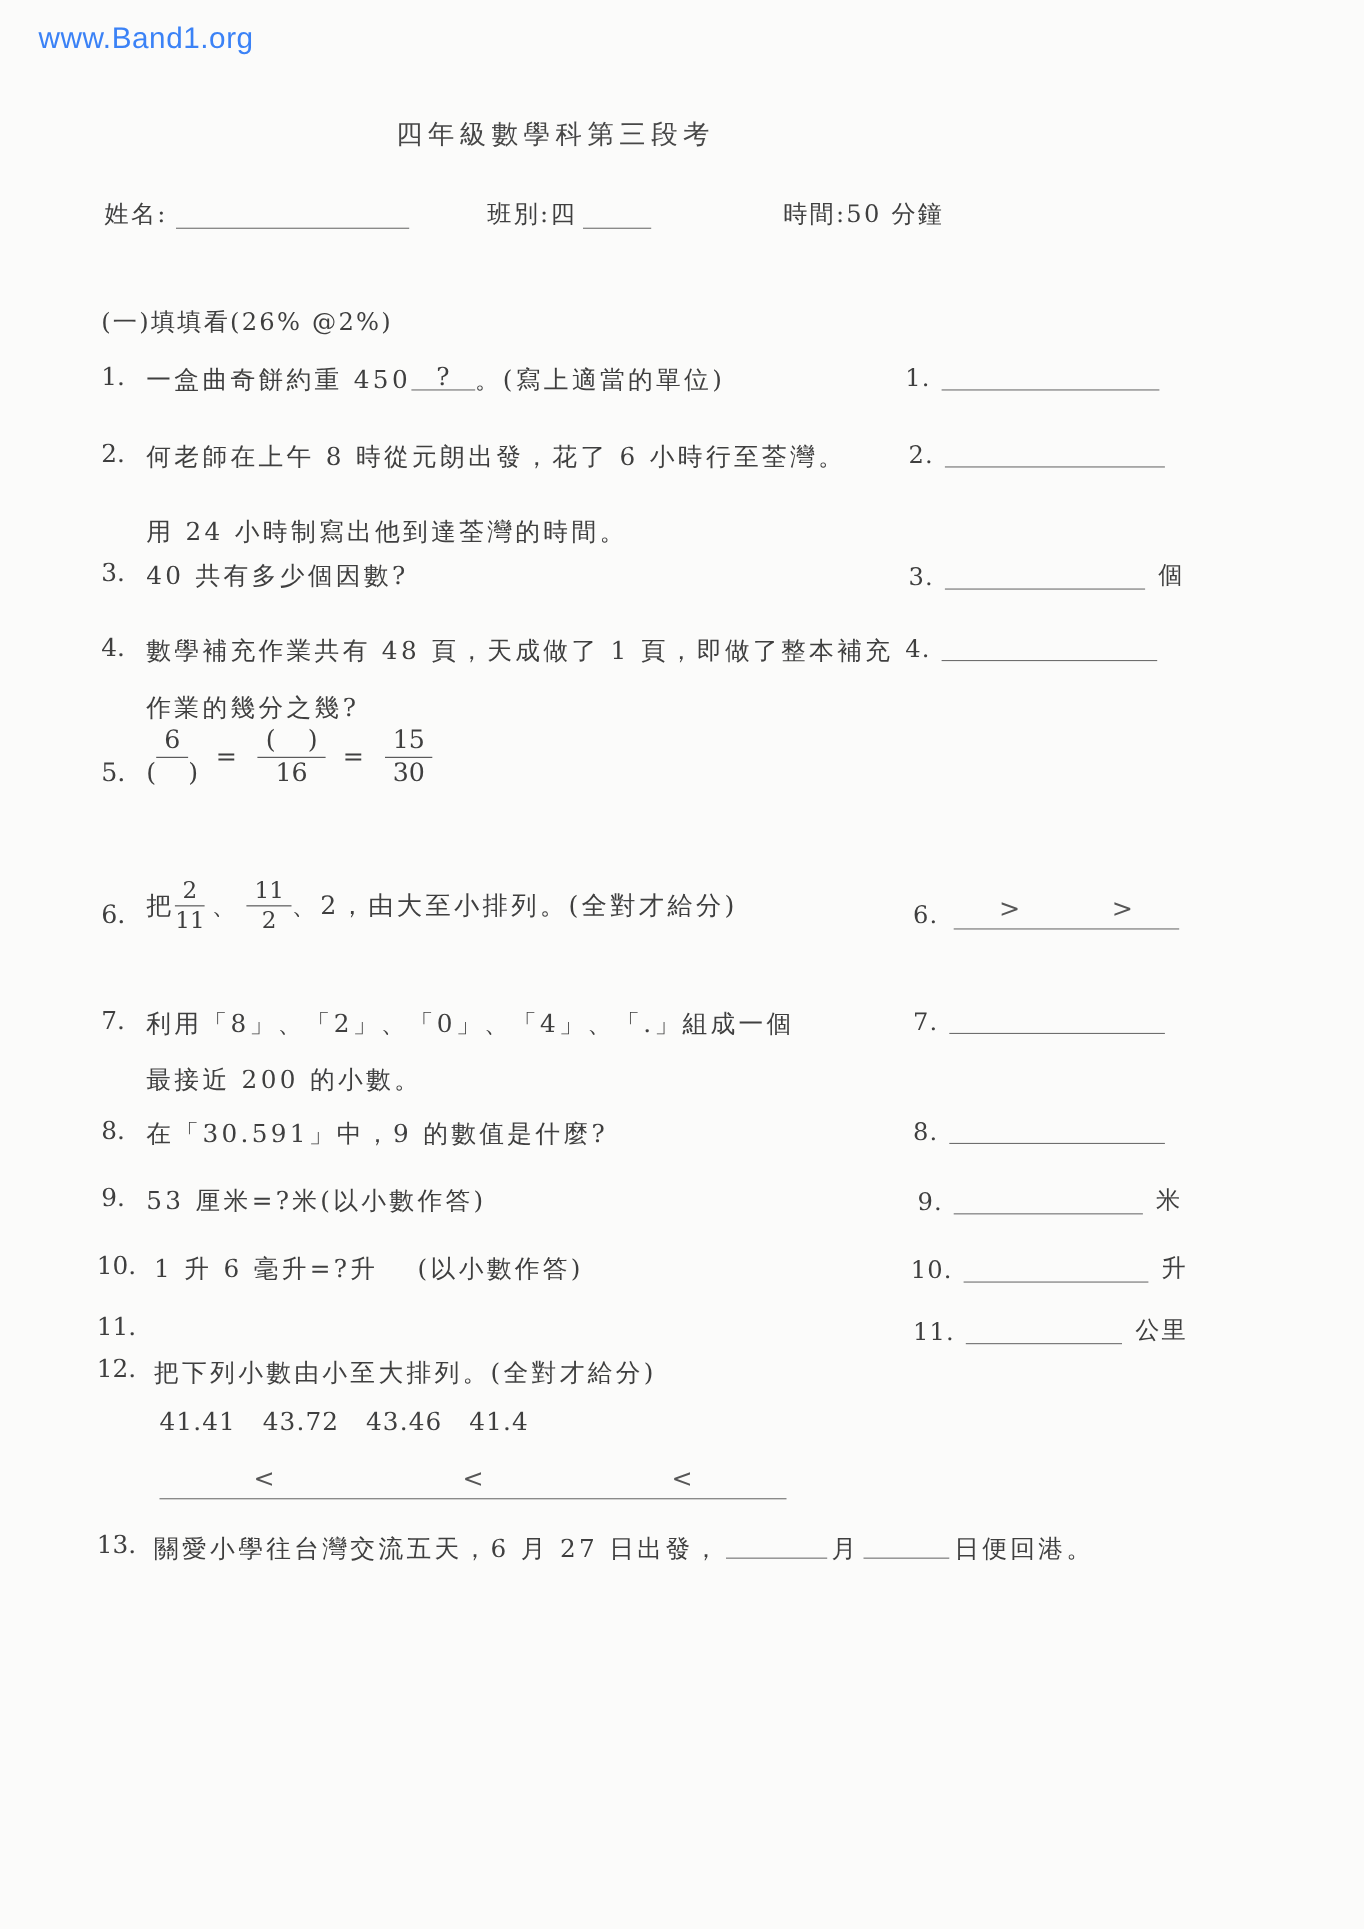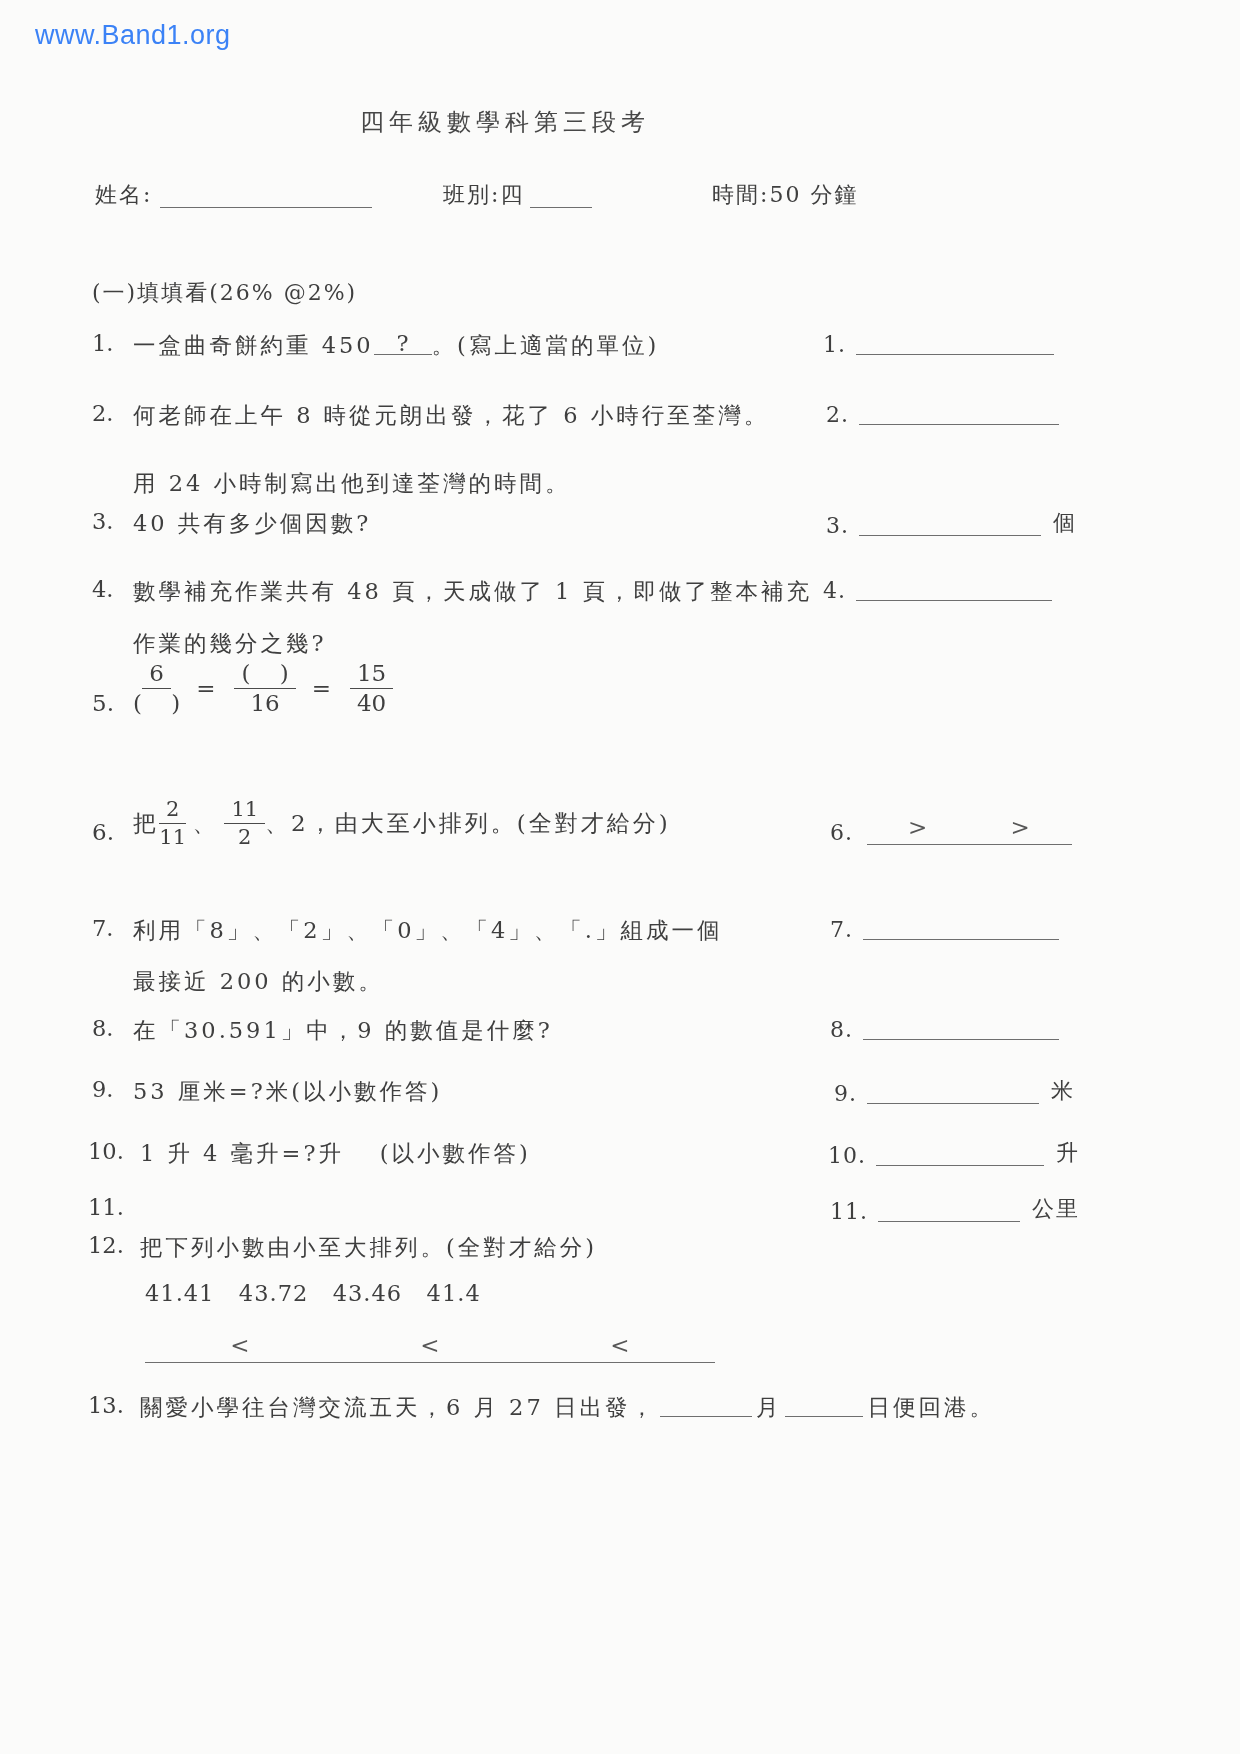--- a/index.html
+++ b/index.html
@@ -116,21 +116,21 @@
     <span class="fd">(    )</span>
   </span>
   <span class="eqsign">=</span>
   <span class="frac">
     <span class="fn">(    )</span>
     <span class="fd">16</span>
   </span>
   <span class="eqsign">=</span>
   <span class="frac">
     <span class="fn">15</span>
-    <span class="fd">40</span>
+    <span class="fd">30</span>
   </span>
 </div>
 
 <div class="abs eqrow" style="left:92px;top:798px;">
   <span class="qnum" style="margin-top:18px;">6.</span>
   <span class="qtext">把</span>
   <span class="frac" style="font-size:21px;">
     <span class="fn">2</span>
     <span class="fd">11</span>
   </span>
@@ -175,21 +175,21 @@
   <span class="qtext">53 厘米=?米(以小數作答)</span>
 </div>
 <div class="abs ans" style="left:834px;top:1076px;">
   <span>9.</span>
   <span class="blank" style="width:172px;"></span>
   <span class="unit">米</span>
 </div>
 
 <div class="abs q" style="left:88px;top:1138px;">
   <span class="qnum wide">10.</span>
-  <span class="qtext">1 升 4 毫升=?升　 (以小數作答)</span>
+  <span class="qtext">1 升 6 毫升=?升　 (以小數作答)</span>
 </div>
 <div class="abs ans" style="left:828px;top:1138px;">
   <span>10.</span>
   <span class="blank" style="width:168px;"></span>
   <span class="unit">升</span>
 </div>
 
 <div class="abs q" style="left:88px;top:1194px;">
   <span class="qnum wide">11.</span>
 </div>

